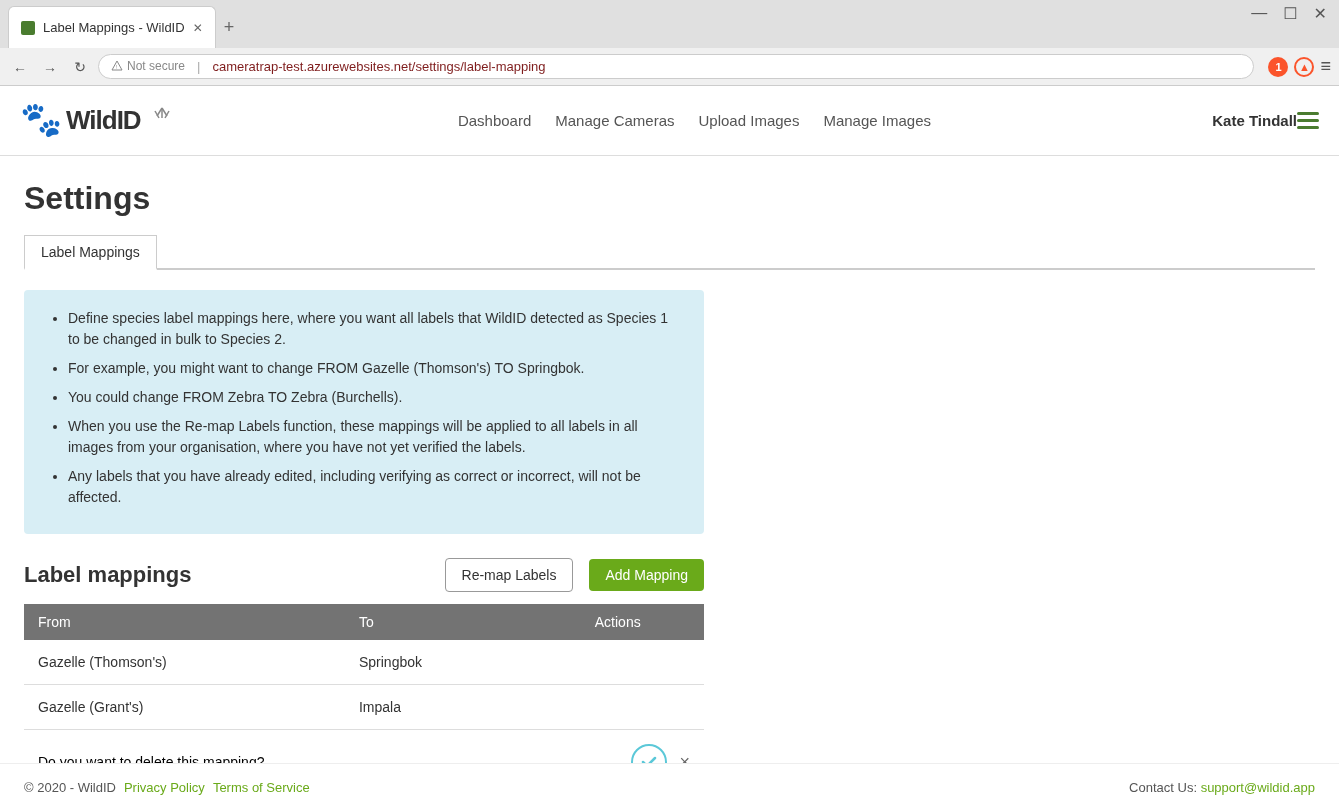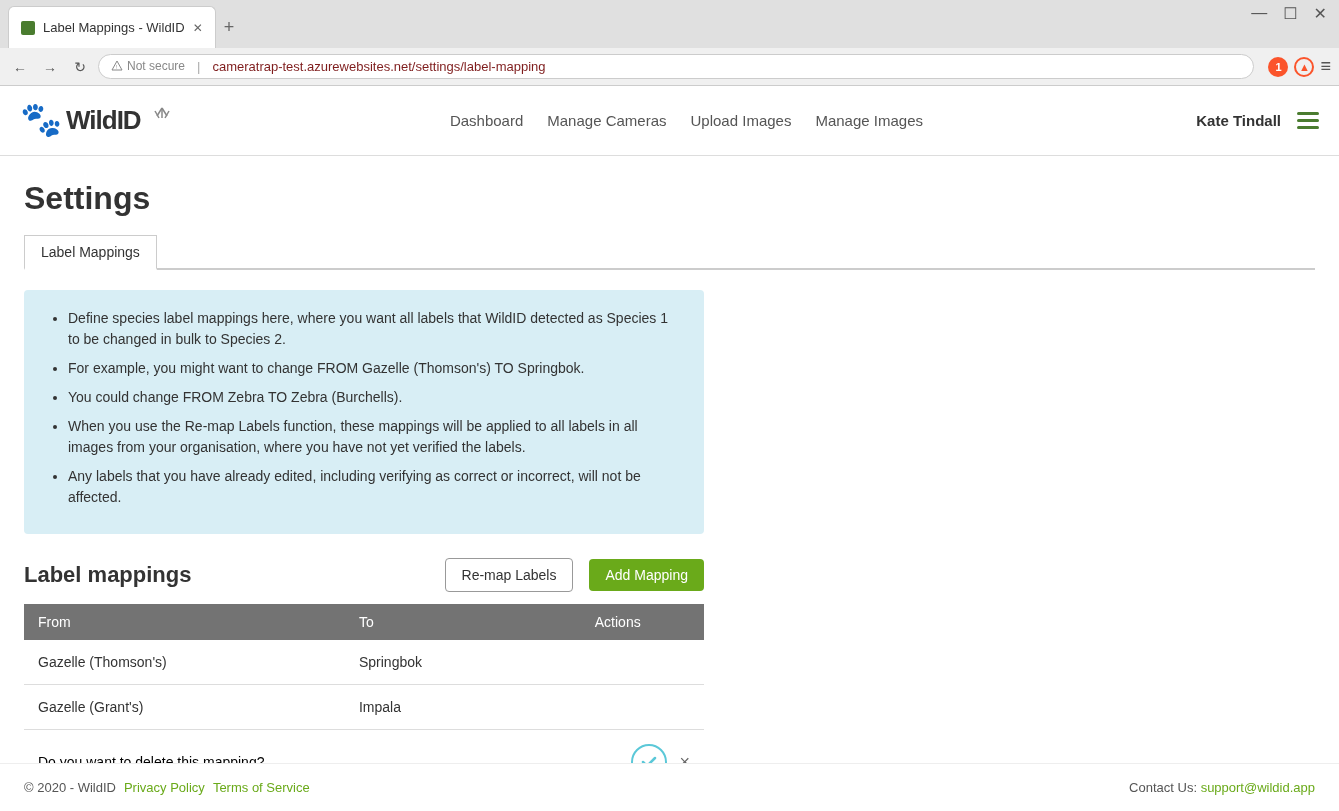--- a/index.html
+++ b/index.html
@@ -111,21 +111,21 @@
       margin: 0 auto;
       font-size: 15px;
     }
     .nav a {
       text-decoration: none;
       color: #555;
     }
     .header-right {
       display: flex;
       align-items: center;
-      gap: 16px;
+      gap: 0;
     }
     .user-name {
       font-size: 15px;
       font-weight: bold;
       color: #333;
     }
     .hamburger {
       display: flex;
       flex-direction: column;
       gap: 4px;

